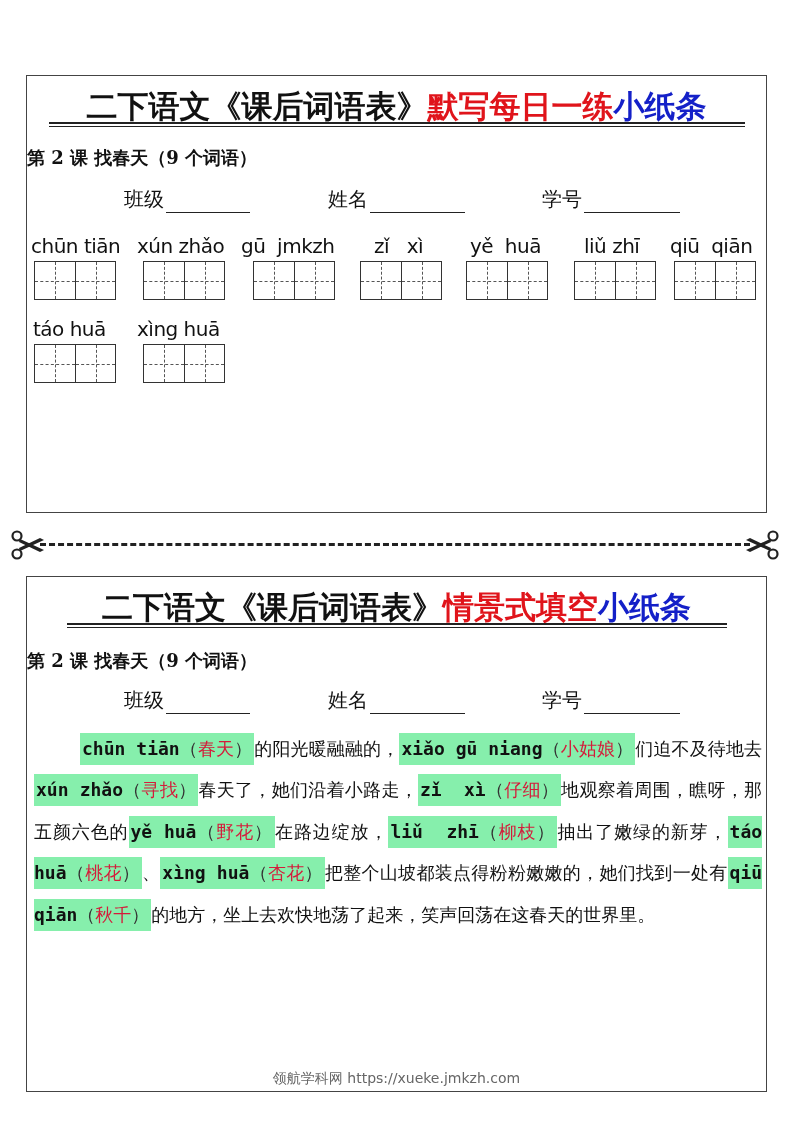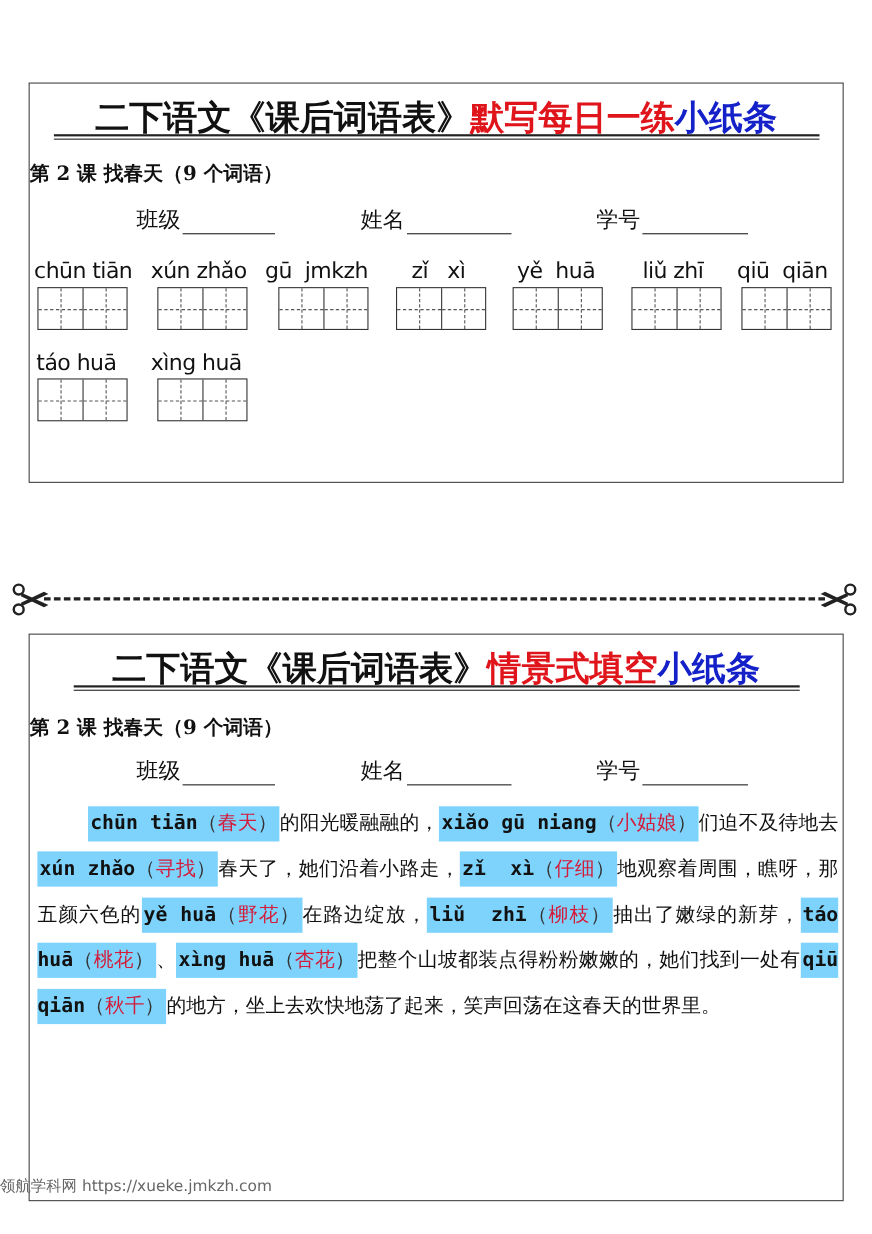--- a/index.html
+++ b/index.html
@@ -1,20 +1,20 @@
 <!DOCTYPE html>
 <html><head>
 <meta charset="utf-8">
 <style>
   * { box-sizing: border-box; margin: 0; padding: 0; }
   html, body { width: 793px; height: 1122px; background: #ffffff; overflow: hidden; }
   body { position: relative; font-family: "DejaVu Serif", serif; color: #111; }
 
   .card { position: absolute; left: 26px; width: 741px; border: 1.5px solid #444; background: #fff; }
-  #card1 { top: 75px; height: 364px; }
+  #card1 { top: 75px; height: 438px; }
   #card2 { top: 576px; height: 516px; }
 
   .title { position: absolute; left: 0; right: 0; text-align: center; white-space: nowrap;
            font-family: "DejaVu Serif", serif; font-weight: bold; font-size: 31px; letter-spacing: 0px; }
   .title .black { color: #111; }
   .title .red { color: #e0141b; }
   .title .blue { color: #1420c8; }
   .title-rule { position: absolute; height: 5px; border-top: 2.5px solid #222; border-bottom: 1px solid #222; }
 
   .subtitle { position: absolute; left: 0; right: 0; text-align: left; font-size: 18px; font-weight: bold; color: #111; }
@@ -29,26 +29,26 @@
   .cell { width: 40px; height: 37px; position: relative; }
   .cell + .cell { border-left: 1.3px solid #333; }
   .cell::before { content: ""; position: absolute; left: 50%; top: 0; bottom: 0; border-left: 1px dashed #555; }
   .cell::after { content: ""; position: absolute; top: 50%; left: 0; right: 0; border-top: 1px dashed #555; }
 
   .cutline { position: absolute; top: 543px; left: 40px; width: 710px; border-top: 3px dashed #222; }
   .scissors { position: absolute; top: 530px; width: 36px; height: 30px; }
 
   .para { position: absolute; left: 34px; width: 728px; top: 728px; font-size: 18px; line-height: 41.4px; color: #111; text-align: justify; }
   .para .indent { display: inline-block; width: 46px; }
-  .hl { background: #7dd3fc; padding: 5px 2px 6px 2px; }
+  .hl { background: #86efac; padding: 5px 2px 6px 2px; }
   .hl .pin { font-family: "DejaVu Sans Mono", monospace; font-weight: bold; font-size: 18px; letter-spacing: 0px; }
   .hl .paren { color: #333; }
   .hl .ans { color: #d41b3a; }
 
-  .footer { position: absolute; top: 1070px; left: 0; right: 0; text-align: left; font-family: "DejaVu Sans", sans-serif; font-size: 14px; color: #666; }
+  .footer { position: absolute; top: 1070px; left: 0; right: 0; text-align: center; font-family: "DejaVu Sans", sans-serif; font-size: 14px; color: #666; }
 </style>
 </head>
 <body>
 
 <div class="card" id="card1">
   <div class="title" style="top:10px;">
     <span class="black">二下语文《课后词语表》</span><span class="red">默写每日一练</span><span class="blue">小纸条</span>
   </div>
   <div class="title-rule" style="left:22px; width:696px; top:46px;"></div>
 

